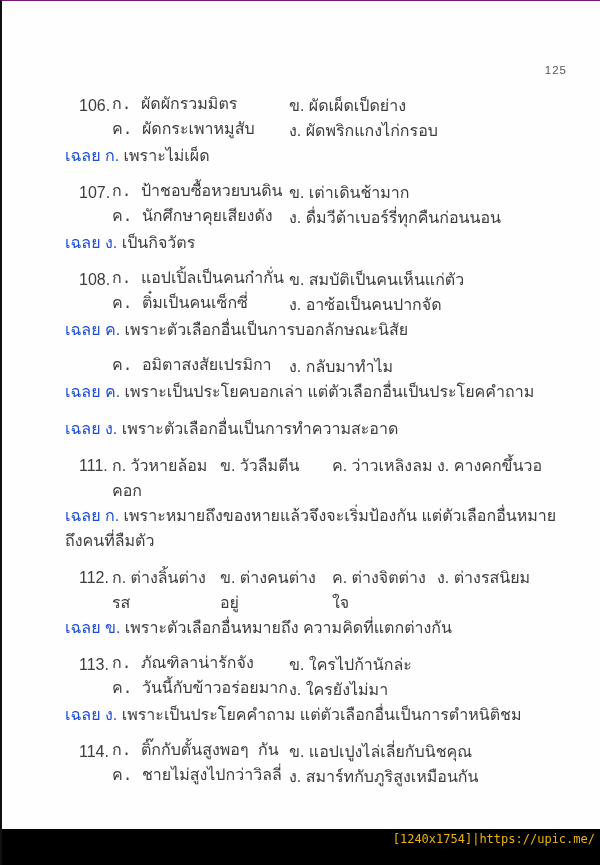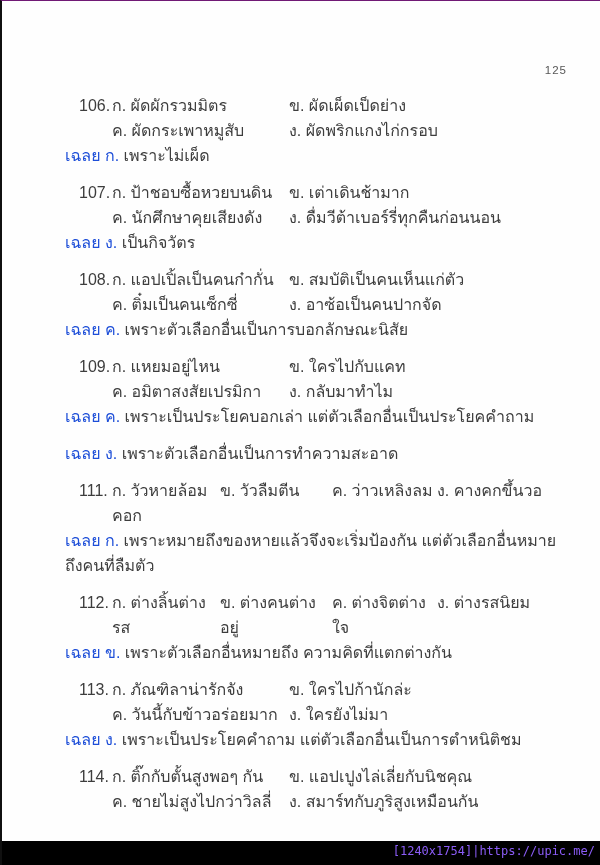--- a/index.html
+++ b/index.html
@@ -21,32 +21,32 @@
     font-size:11.5px;color:#575757;letter-spacing:1px;
   }
   .content{
     position:absolute;top:92px;left:63px;right:28px;
     font-size:16px;
   }
   .q{margin-bottom:12px;}
   .q-line{display:flex;line-height:25px;}
   .q-no{flex:0 0 47px;padding-left:14px;box-sizing:border-box;}
   .spacer{flex:0 0 47px;}
-  .g2 .opt1{flex:0 0 177px;}
+  .g2 .opt1{flex:0 0 177px;font-family:Liberation Mono, monospace;}
   .g2 .opt2{flex:1 1 auto;}
   .r4 .optA{flex:0 0 108px;}
   .r4 .optB{flex:0 0 112px;}
   .r4 .optC{flex:0 0 105px;}
   .r4 .optD{flex:1 1 auto;}
   .ans{line-height:25px;}
   .ans-label{font-weight:normal;color:#1d4ed8;}
   .ans-text{color:#3d3d3d;}
   .footer-bar{
-    position:absolute;left:0;right:0;bottom:0;height:24px;
-    background:#000000;color:#8b5cf6;
+    position:absolute;left:0;right:0;bottom:0;height:36px;
+    background:#000000;color:#eab308;
     font-family:"DejaVu Sans Mono",monospace;
     font-size:12px;line-height:20px;
     text-align:right;padding-right:5px;box-sizing:border-box;
   }
 </style>
 </head>
 <body>
 
 <div class="page">
 
@@ -99,25 +99,20 @@
         <span class="opt1">ค. ติ๋มเป็นคนเซ็กซี่</span>
         <span class="opt2">ง. อาซ้อเป็นคนปากจัด</span>
       </div>
       <div class="ans">
         <span class="ans-label">เฉลย ค.</span>
         <span class="ans-text">เพราะตัวเลือกอื่นเป็นการบอกลักษณะนิสัย</span>
       </div>
     </div>
 
     <div class="q g2">
-      <div class="q-line">
-        <span class="q-no">109.</span>
-        <span class="opt1">ก. แหยมอยู่ไหน</span>
-        <span class="opt2">ข. ใครไปกับแคท</span>
-      </div>
       <div class="q-line">
         <span class="spacer"></span>
         <span class="opt1">ค. อมิตาสงสัยเปรมิกา</span>
         <span class="opt2">ง. กลับมาทำไม</span>
       </div>
       <div class="ans">
         <span class="ans-label">เฉลย ค.</span>
         <span class="ans-text">เพราะเป็นประโยคบอกเล่า แต่ตัวเลือกอื่นเป็นประโยคคำถาม</span>
       </div>
     </div>

